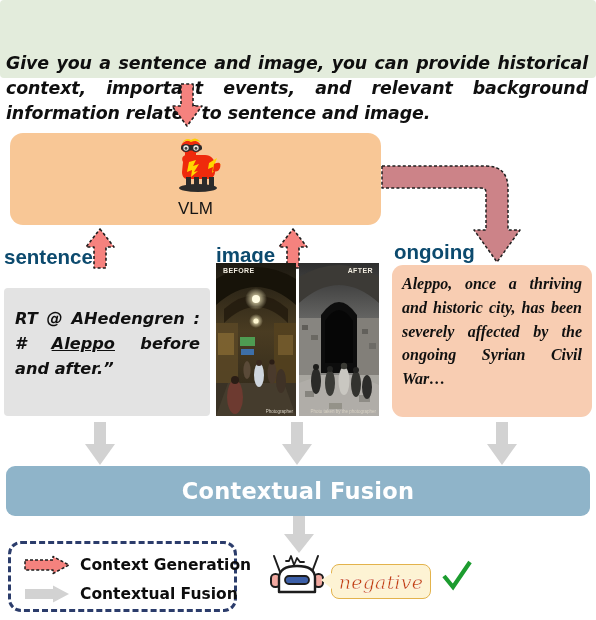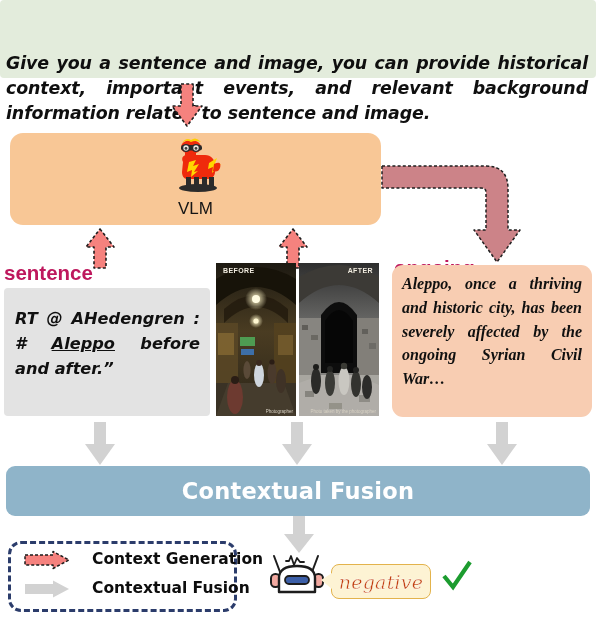--- a/index.html
+++ b/index.html
@@ -86,23 +86,22 @@
     font-weight: 500;
     color: #151515;
   }
 
   
   .section-label {
     position: absolute;
     font-family: "Liberation Sans", sans-serif;
     font-weight: bold;
     font-size: 20.5px;
-    color: #be185d;
+    color: #0c4a6e;
     white-space: nowrap;
-    margin-top: 16px;
   }
 
   
   #sentence-box {
     position: absolute;
     left: 4px;
     top: 288px;
     width: 206px;
     height: 128px;
     background: #e3e3e3;
@@ -211,22 +210,22 @@
     top: 541px;
     width: 229px;
     height: 71px;
     border: 3px dashed #2b3c6b;
     border-radius: 13px;
     box-sizing: border-box;
     padding: 6px 0 0 12px;
   }
   .legend-row {
     display: flex;
+    align-items: center;
     height: 29px;
-    gap: 12px;
   }
   .legend-swatch {
     width: 48px;
     height: 20px;
     flex: 0 0 48px;
     margin-right: 9px;
   }
   .legend-label {
     font-family: "DejaVu Sans", sans-serif;
     font-weight: bold;

